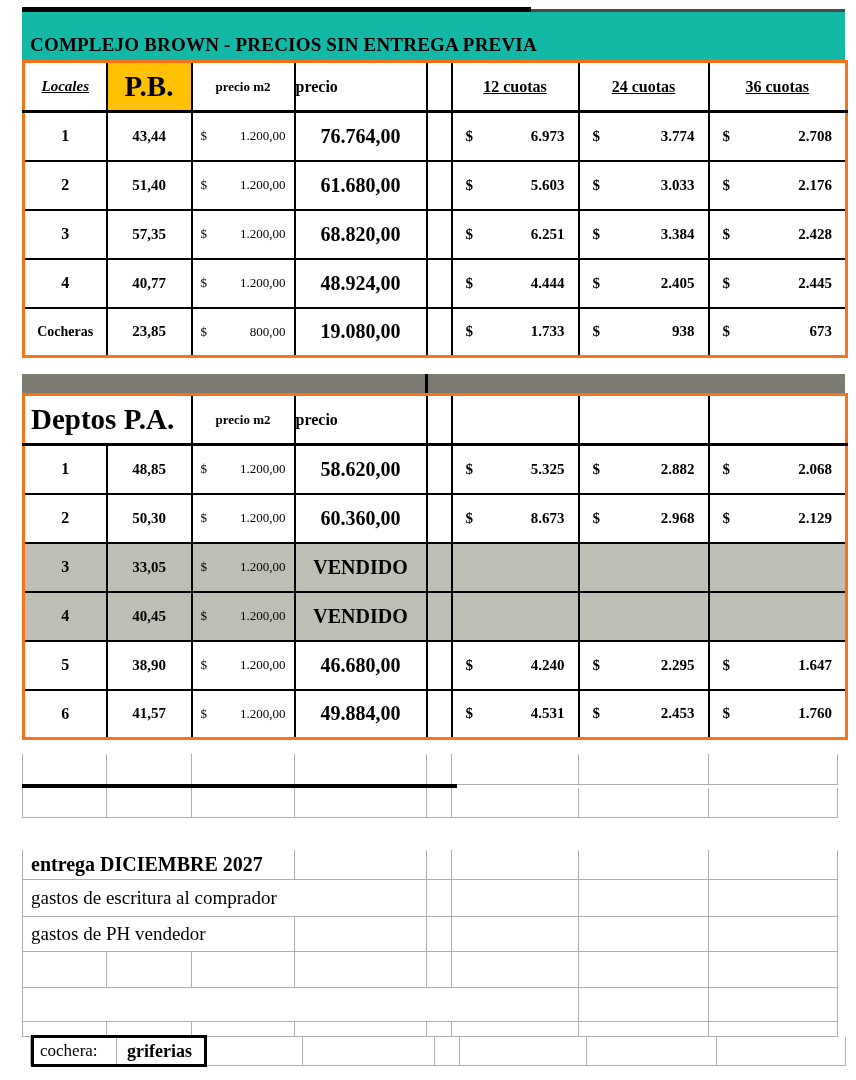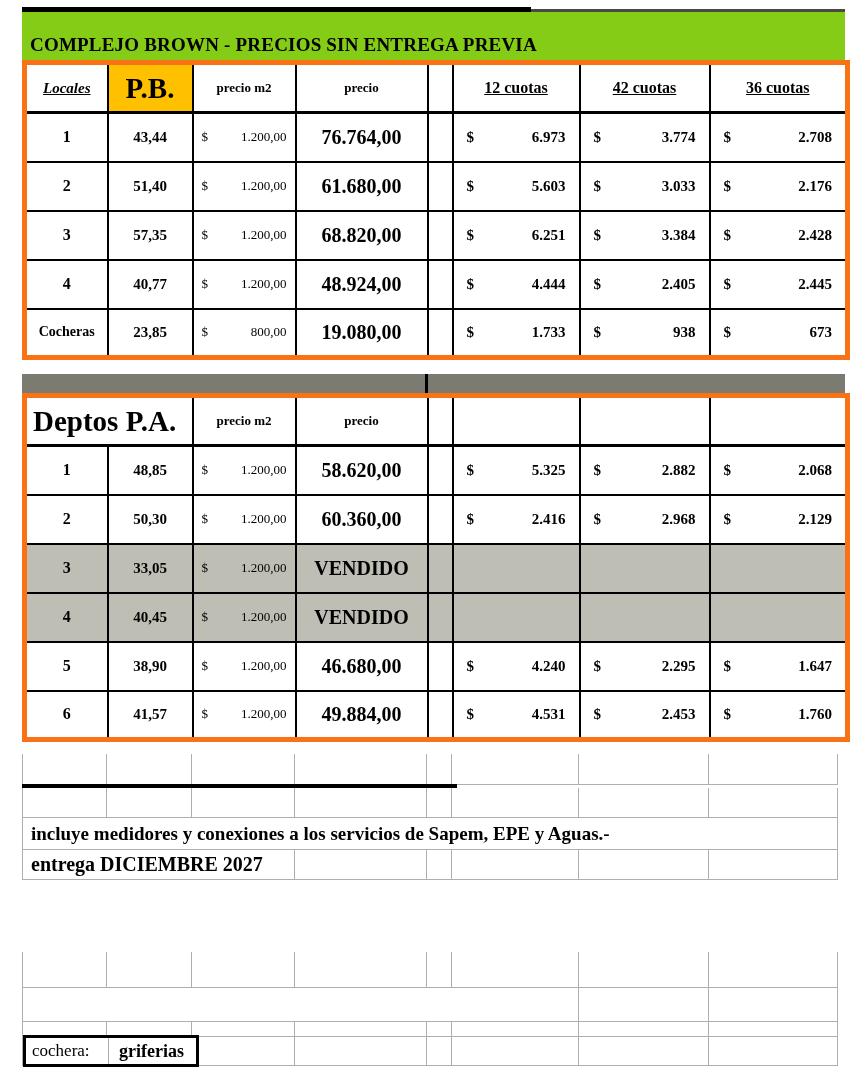--- a/index.html
+++ b/index.html
@@ -4,37 +4,37 @@
 <style>
   html,body{margin:0;padding:0;background:#fff;}
   .page{position:relative;width:856px;height:1080px;background:#fff;overflow:hidden;
         font-family:"Liberation Serif","DejaVu Serif",serif;color:#000;}
 
   
   .topline-thick{position:absolute;left:22px;top:7px;width:509px;height:5px;background:#000;}
   .topline-thin{position:absolute;left:531px;top:9px;width:314px;height:3px;background:#4a4a44;}
 
   
-  .title-bar{position:absolute;left:22px;top:12px;width:823px;height:48px;background:#84cc16;
+  .title-bar{position:absolute;left:22px;top:12px;width:823px;height:48px;background:#14b8a6;
              display:flex;align-items:flex-end;box-sizing:border-box;padding:0 0 4px 8px;}
   .title-bar span{font-weight:bold;font-size:19px;letter-spacing:.2px;}
 
   
   table.sheet{position:absolute;left:22px;border-collapse:collapse;table-layout:fixed;
-              border:5px solid #f97316;}
+              border:3px solid #f97316;}
   table.sheet td{border:2px solid #000;padding:0;vertical-align:middle;overflow:hidden;}
   table#main-table{top:60px;}
   table#deptos-table{top:393px;}
   tr.hdr td{border-bottom:3px solid #000;}
   tr.hrow{height:50px;}
   tr.drow{height:49px;}
   .hdr-locales{font-weight:bold;font-style:italic;text-decoration:underline;font-size:15px;text-align:center;}
   .hdr-pb{background:#ffc000;font-weight:bold;font-size:29px;text-align:center;}
   .hdr-pm2{font-weight:bold;font-size:13px;text-align:center;}
-  .hdr-precio{font-weight:bold;font-size:13px;text-align:center;}
+  .hdr-precio{font-weight:bold;font-size:16px;text-align:left;}
   .hdr-cuota{font-weight:bold;font-size:16px;text-align:center;text-decoration:underline;}
   .hdr-deptos{font-weight:bold;font-size:29px;text-align:left;padding-left:6px!important;}
 
   td.name{font-weight:bold;font-size:16px;text-align:center;}
   td.name.small{font-size:14px;}
   td.m2{font-weight:bold;font-size:15px;text-align:center;}
   td.pm2 .wrap{display:flex;justify-content:space-between;align-items:center;padding:0 8px;font-size:13px;}
   td.price{font-weight:bold;font-size:20px;text-align:center;}
   td.cuota .wrap{display:flex;justify-content:space-between;align-items:center;padding:0 13px;
                  font-weight:bold;font-size:15px;}
@@ -85,21 +85,21 @@
         <col style="width:138px">
     </colgroup>
     <tbody>
       <tr class="hdr hrow">
         <td class="hdr-locales">Locales</td>
         <td class="hdr-pb">P.B.</td>
         <td class="hdr-pm2">precio m2</td>
         <td class="hdr-precio">precio</td>
         <td></td>
         <td class="hdr-cuota">12 cuotas</td>
-        <td class="hdr-cuota">42 cuotas</td>
+        <td class="hdr-cuota">24 cuotas</td>
         <td class="hdr-cuota">36 cuotas</td>
       </tr>
     </tbody>
     <tbody id="main-rows">
         <tr class="drow">
           <td class="name">1</td>
           <td class="m2">43,44</td>
           <td class="pm2">
             <div class="wrap">
               <span>$</span>
@@ -314,21 +314,21 @@
             <div class="wrap">
               <span>$</span>
               <span>1.200,00</span>
             </div>
           </td>
           <td class="price">60.360,00</td>
           <td></td>
           <td class="cuota">
             <div class="wrap">
               <span>$</span>
-              <span>2.416</span>
+              <span>8.673</span>
             </div>
           </td>
           <td class="cuota">
             <div class="wrap">
               <span>$</span>
               <span>2.968</span>
             </div>
           </td>
           <td class="cuota">
             <div class="wrap">
@@ -443,34 +443,46 @@
   <div class="brow" style="top:788px;height:30px;">
     <div class="v" style="left:83px"></div>
       <div class="v" style="left:168px"></div>
       <div class="v" style="left:271px"></div>
     <div class="v" style="left:403px"></div>
       <div class="v" style="left:428px"></div>
       <div class="v" style="left:555px"></div>
       <div class="v" style="left:685px"></div>
   </div>
 
-  <div class="brow" style="top:818px;height:32px;">
-    <div class="txt t-bold19">incluye medidores y conexiones a los servicios de Sapem, EPE y Aguas.-</div>
-  </div>
 
   <div class="brow" style="top:850px;height:30px;">
     <div class="v" style="left:271px"></div>
       <div class="v" style="left:403px"></div>
       <div class="v" style="left:428px"></div>
     <div class="v" style="left:555px"></div>
       <div class="v" style="left:685px"></div>
     <div class="txt t-bold16">entrega DICIEMBRE 2027</div>
   </div>
 
-
+  <div class="brow" style="top:880px;height:37px;">
+    <div class="v" style="left:403px"></div>
+      <div class="v" style="left:428px"></div>
+    <div class="v" style="left:555px"></div>
+      <div class="v" style="left:685px"></div>
+    <div class="txt t-reg19">gastos de escritura al comprador</div>
+  </div>
+
+  <div class="brow" style="top:917px;height:35px;">
+    <div class="v" style="left:271px"></div>
+      <div class="v" style="left:403px"></div>
+      <div class="v" style="left:428px"></div>
+    <div class="v" style="left:555px"></div>
+      <div class="v" style="left:685px"></div>
+    <div class="txt t-reg19">gastos de PH vendedor</div>
+  </div>
 
   <div class="brow" style="top:952px;height:36px;">
     <div class="v" style="left:83px"></div>
       <div class="v" style="left:168px"></div>
       <div class="v" style="left:271px"></div>
     <div class="v" style="left:403px"></div>
       <div class="v" style="left:428px"></div>
       <div class="v" style="left:555px"></div>
       <div class="v" style="left:685px"></div>
   </div>
@@ -483,21 +495,21 @@
   <div class="brow" style="top:1022px;height:15px;">
     <div class="v" style="left:83px"></div>
       <div class="v" style="left:168px"></div>
       <div class="v" style="left:271px"></div>
     <div class="v" style="left:403px"></div>
       <div class="v" style="left:428px"></div>
       <div class="v" style="left:555px"></div>
       <div class="v" style="left:685px"></div>
   </div>
 
-  <div class="brow" style="top:1037px;height:29px;">
+  <div class="brow" style="top:1037px;height:29px;margin-left:8px;">
     <div class="v" style="left:271px"></div>
       <div class="v" style="left:403px"></div>
       <div class="v" style="left:428px"></div>
     <div class="v" style="left:555px"></div>
       <div class="v" style="left:685px"></div>
     <div class="cochera-box">
       <div class="lab">cochera:</div>
       <div class="val">griferias</div>
     </div>
   </div>

